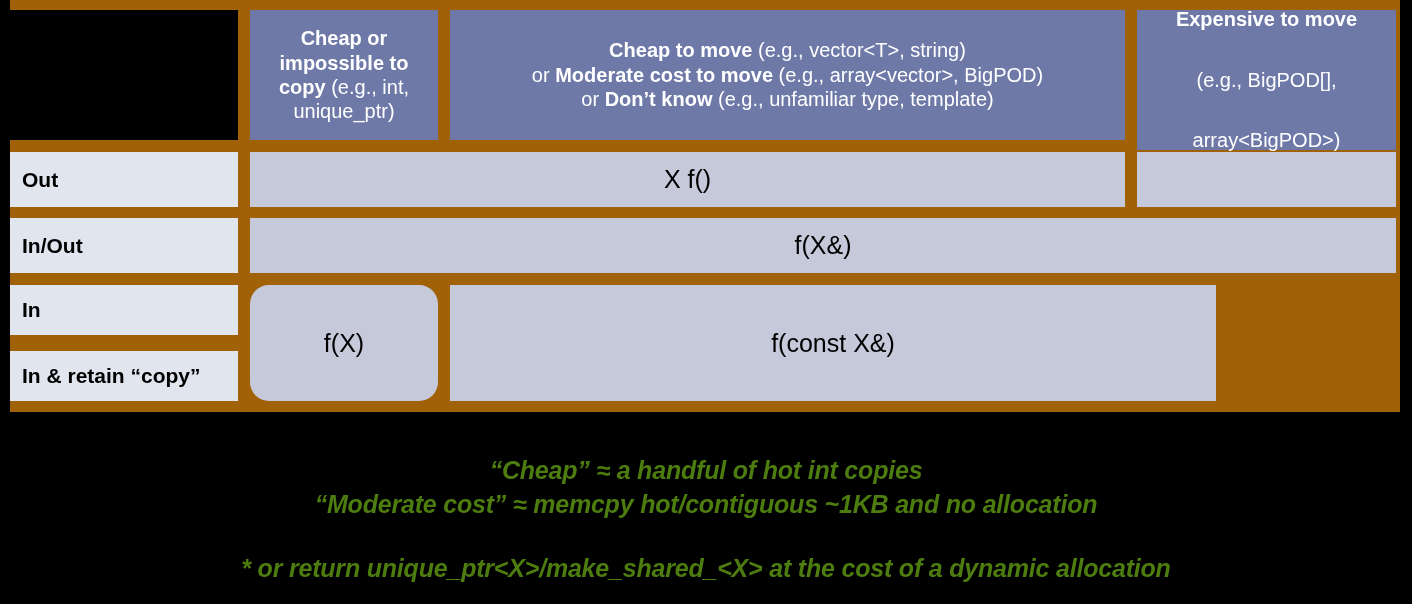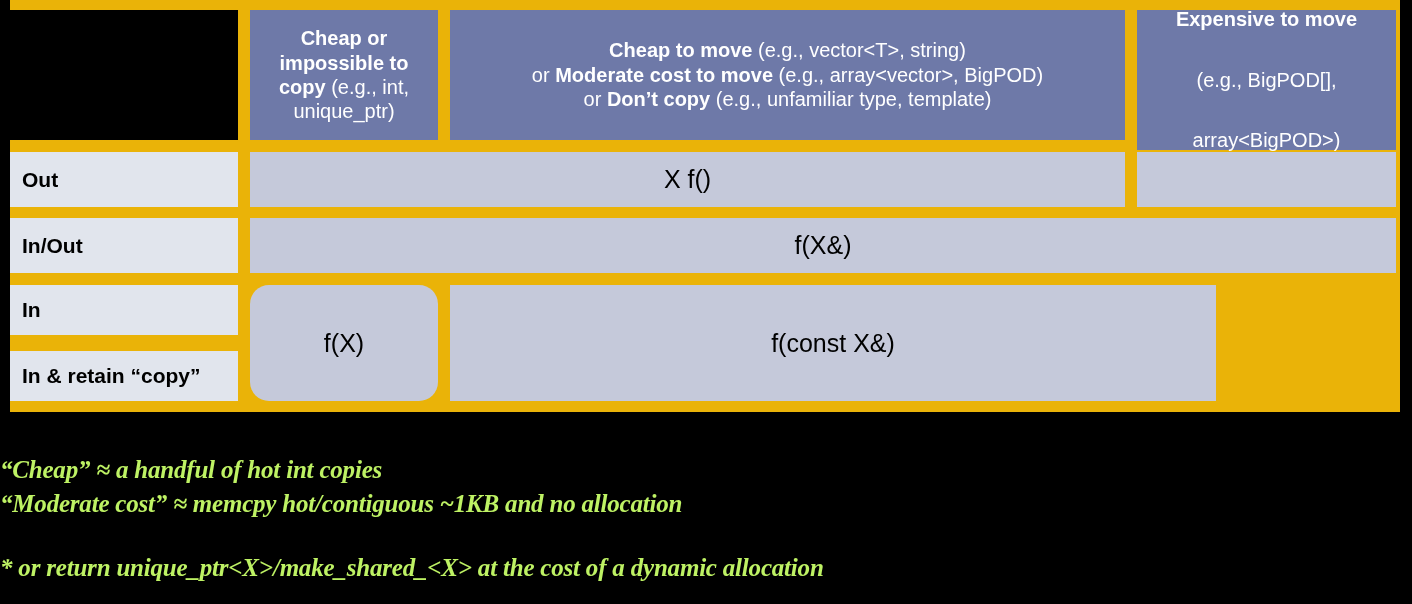--- a/index.html
+++ b/index.html
@@ -16,21 +16,21 @@
     -webkit-font-smoothing: antialiased;
   }
 
   
   .table-region {
     position: absolute;
     left: 0;
     top: 0;
     width: 1412px;
     height: 412px;
-    background: #eab308;
+    background: #a16207;
   }
   
   .region-edge-left  { position:absolute; left:0;    top:0; width:10px;  height:412px; background:#000; }
   .region-edge-right { position:absolute; left:1400px; top:0; width:12px; height:412px; background:#000; }
 
   .cell {
     position: absolute;
     box-sizing: border-box;
     display: flex;
     align-items: center;
@@ -80,26 +80,26 @@
     position: absolute;
     left: 0;
     top: 412px;
     width: 1412px;
     height: 192px;
     background: #000000;
   }
   .foot-line {
     position: absolute;
     width: 1412px;
-    text-align: left;
-    color: #bef264;
+    text-align: center;
+    color: #4d7c0f;
     font-style: italic;
     font-weight: 700;
     font-size: 25px;
-    font-family: Liberation Serif, serif;
+    font-family: Liberation Sans, sans-serif;
     letter-spacing: -0.2px;
     white-space: nowrap;
   }
   .foot-line.l1 { top: 44px; }
   .foot-line.l2 { top: 78px; }
   .foot-line.l3 { top: 142px; }
 </style>
 </head>
 <body>
 
@@ -126,21 +126,21 @@
   </div>
 
   <div class="cell hcell" style="left:450px; top:10px; width:675px; height:130px; flex-direction:column; justify-content:center;">
     <div>
       <b>Cheap to move</b><span> (e.g., vector&lt;T&gt;, string)</span>
     </div>
     <div>
       <span>or </span><b>Moderate cost to move</b><span> (e.g., array&lt;vector&gt;, BigPOD)</span>
     </div>
     <div>
-      <span>or </span><b>Don’t copy</b><span> (e.g., unfamiliar type, template)</span>
+      <span>or </span><b>Don’t know</b><span> (e.g., unfamiliar type, template)</span>
     </div>
   </div>
 
   <div class="cell hcell" style="left:1137px; top:10px; width:259px; height:140px; flex-direction:column; justify-content:center;gap:36px;">
     <div>
       <b>Expensive to move</b>
     </div>
     <div>
       <span>(e.g., BigPOD[],</span>
     </div>

